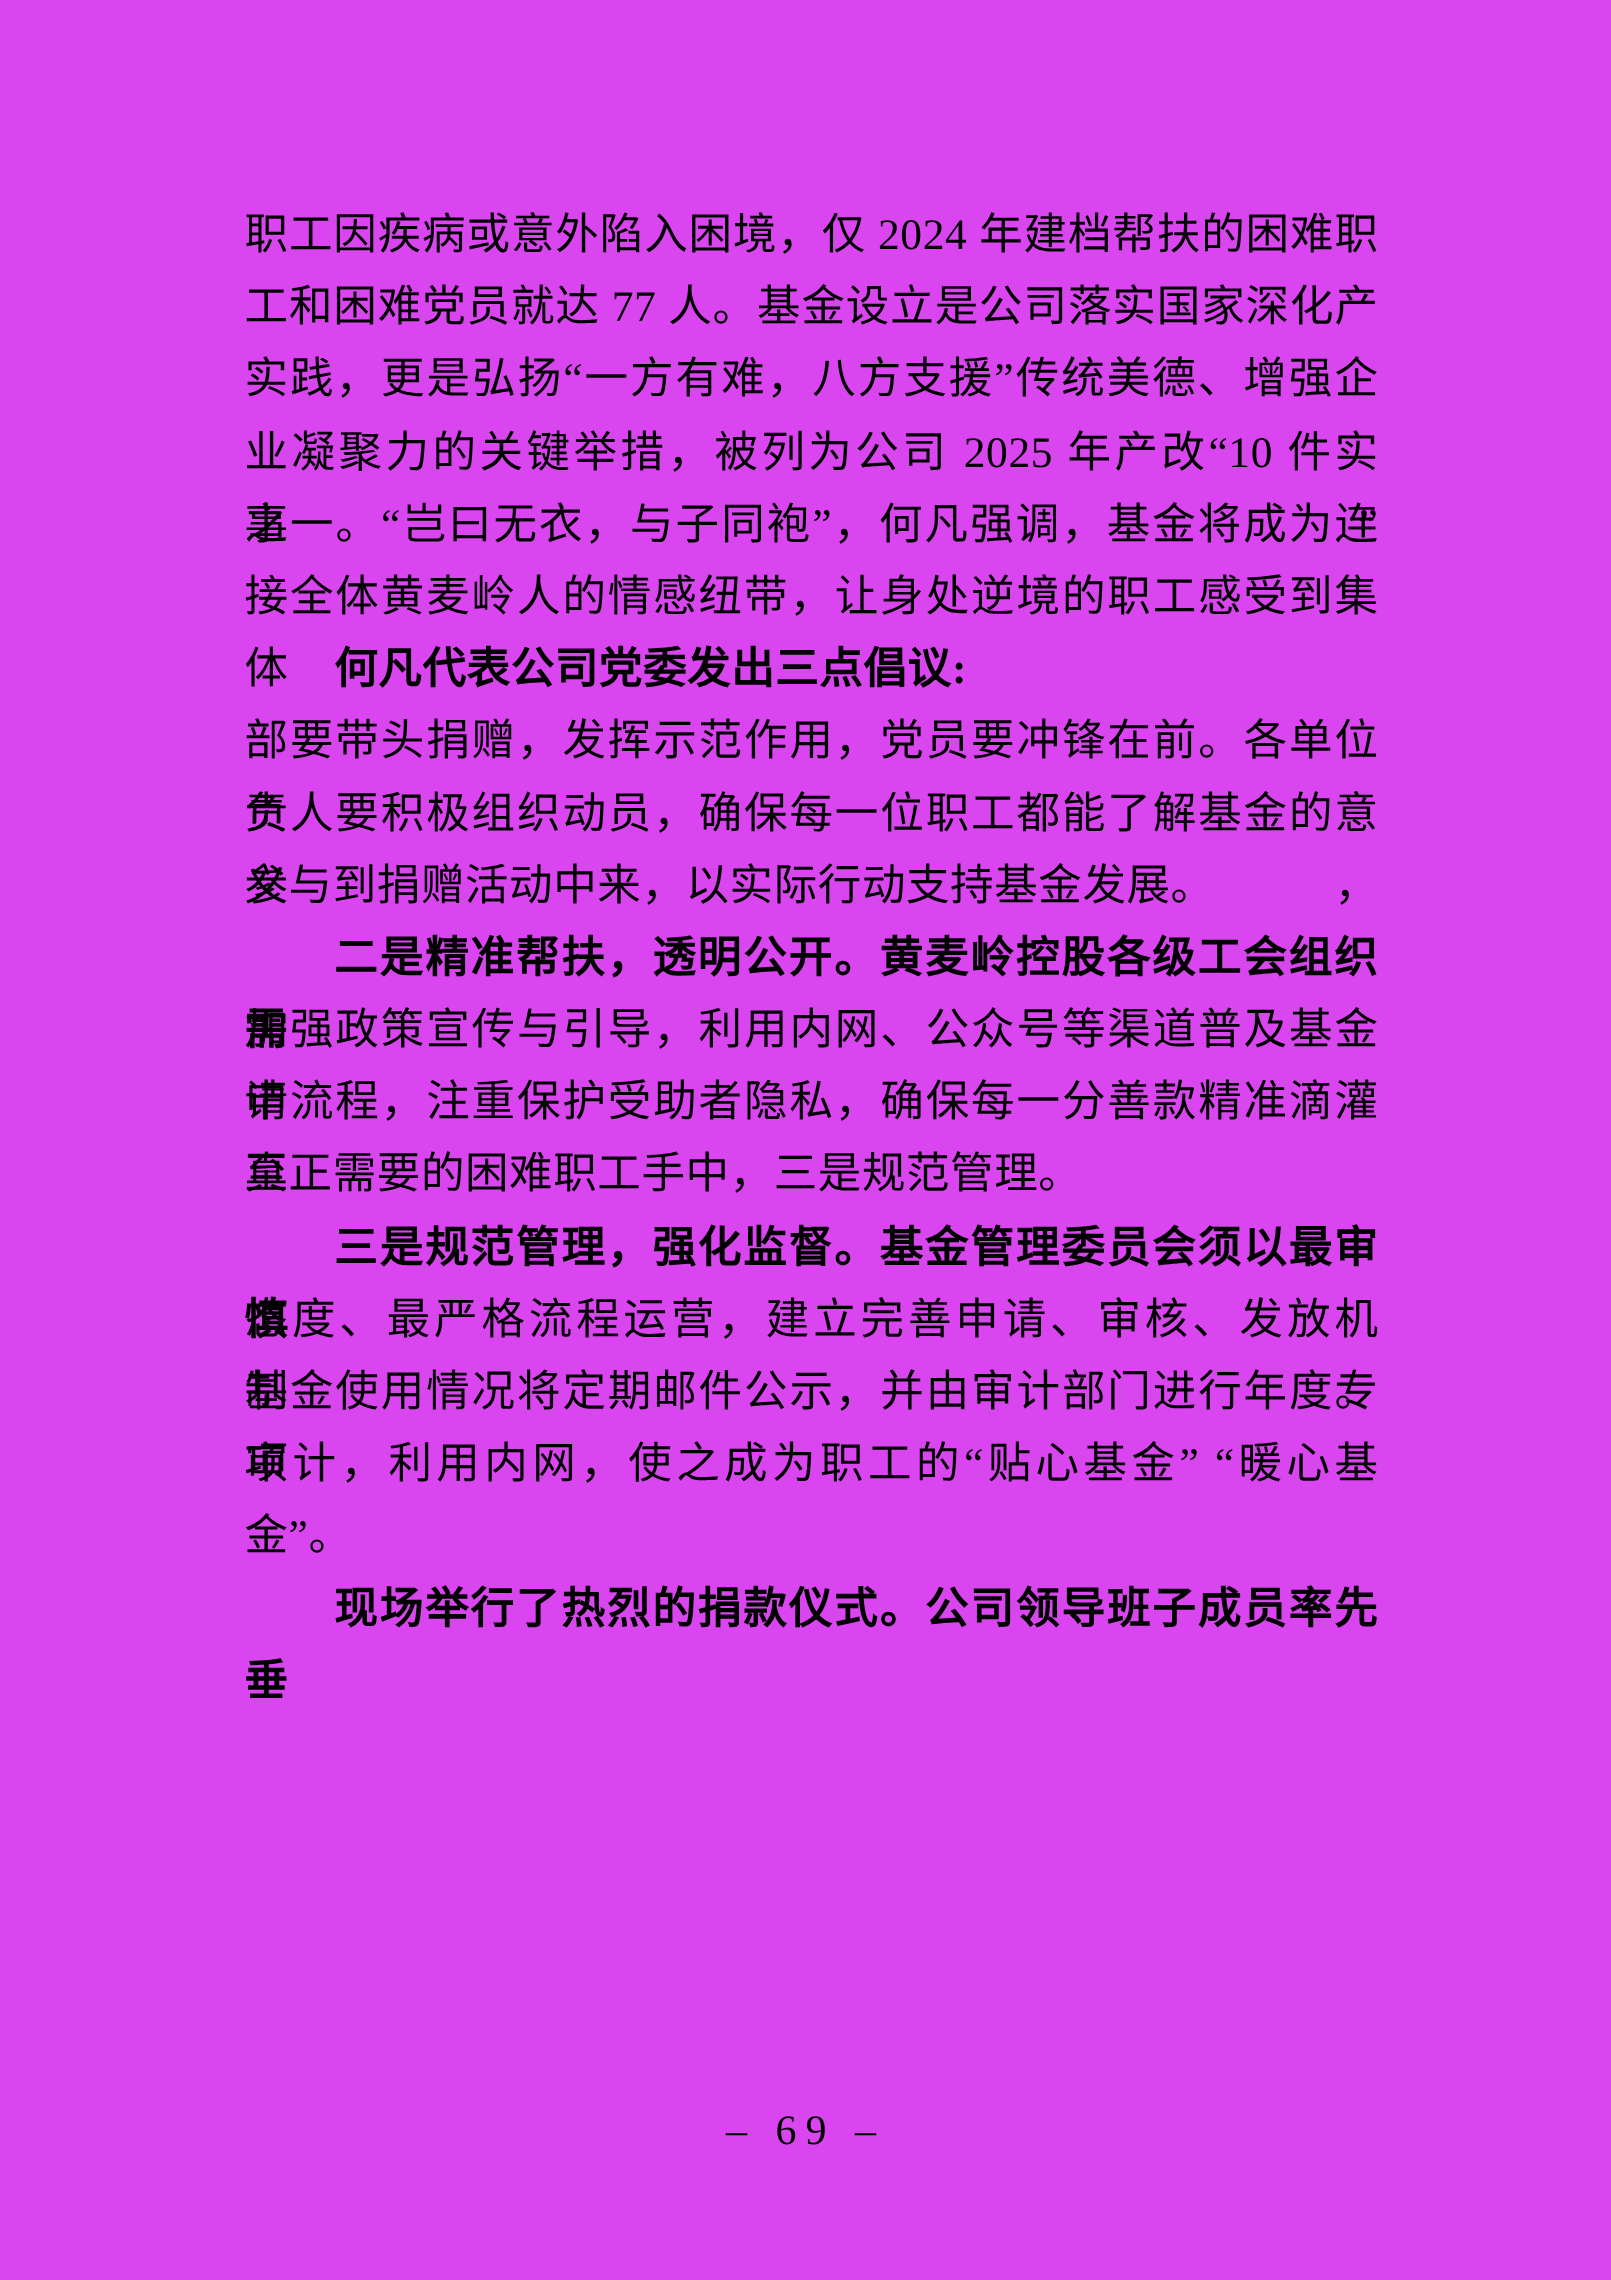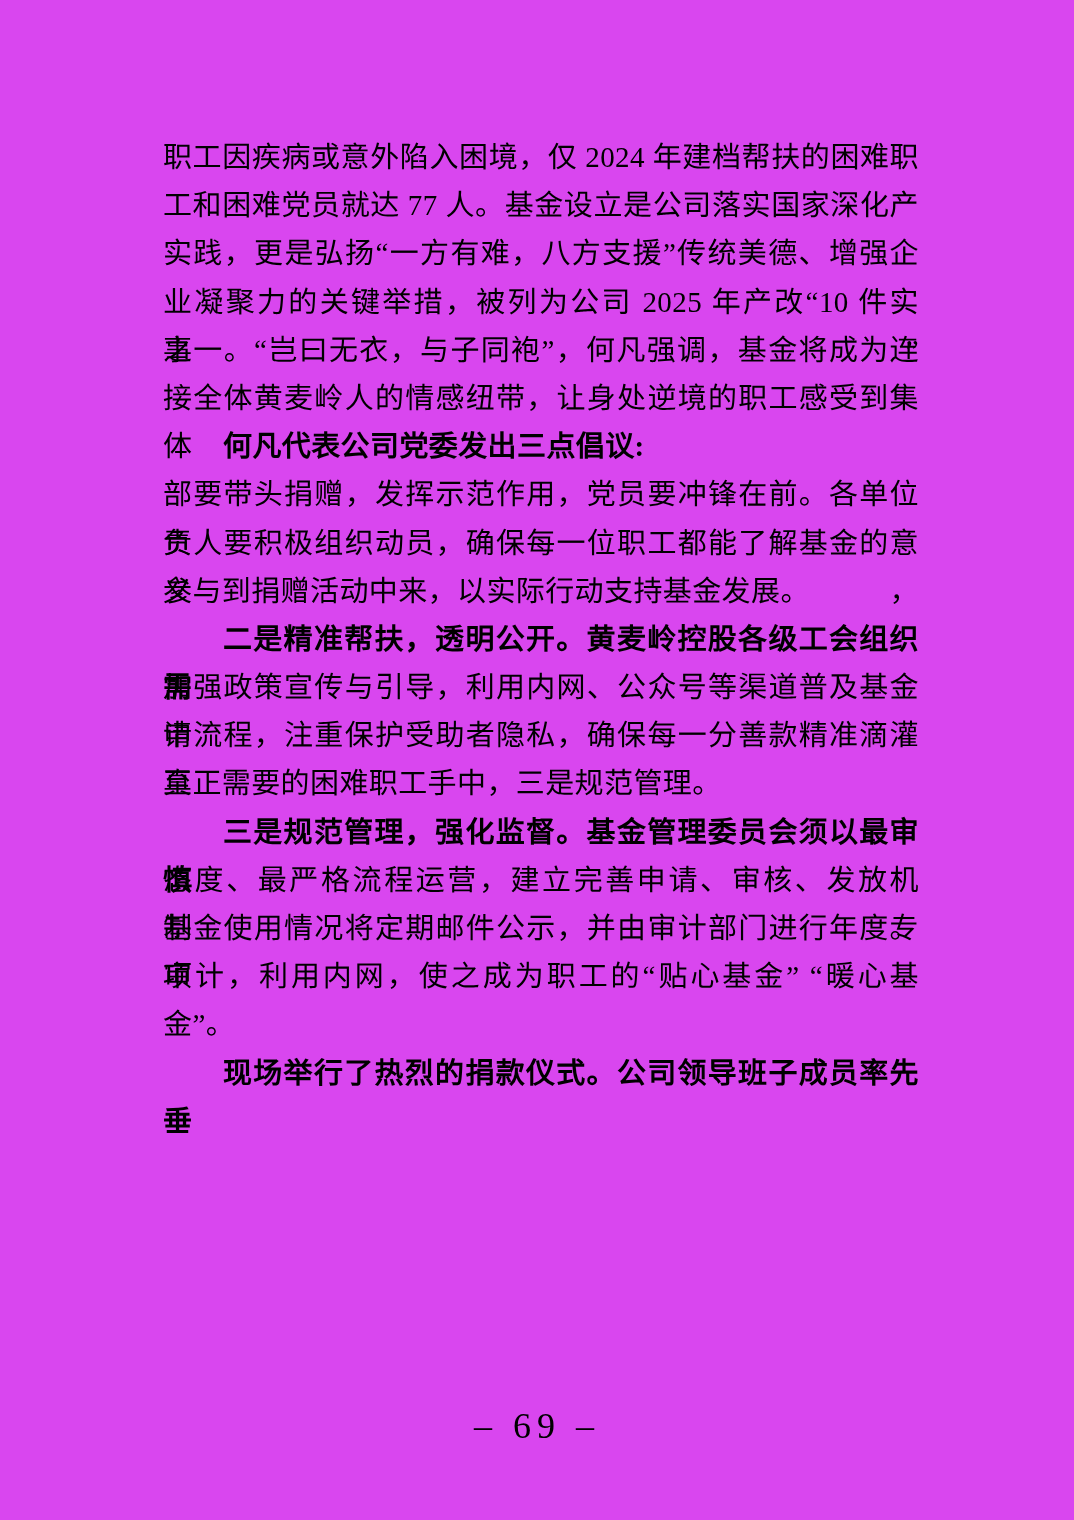--- a/index.html
+++ b/index.html
@@ -45,21 +45,21 @@
   .line.indent {
     text-indent: 60px;
     font-weight: bold;
   }
   .footer {
     position: absolute;
     left: 0;
     top: 1405px;
     width: 100%;
     text-align: center;
-    font-size: 36px;
+    font-size: 28px;
     letter-spacing: 6px;
     color: #000000;
   }
 </style>
 </head>
 <body>
 
 <div class="page">
   <div class="text-block">
       <div class="line justify">职工因疾病或意外陷入困境，仅 2024 年建档帮扶的困难职</div>

